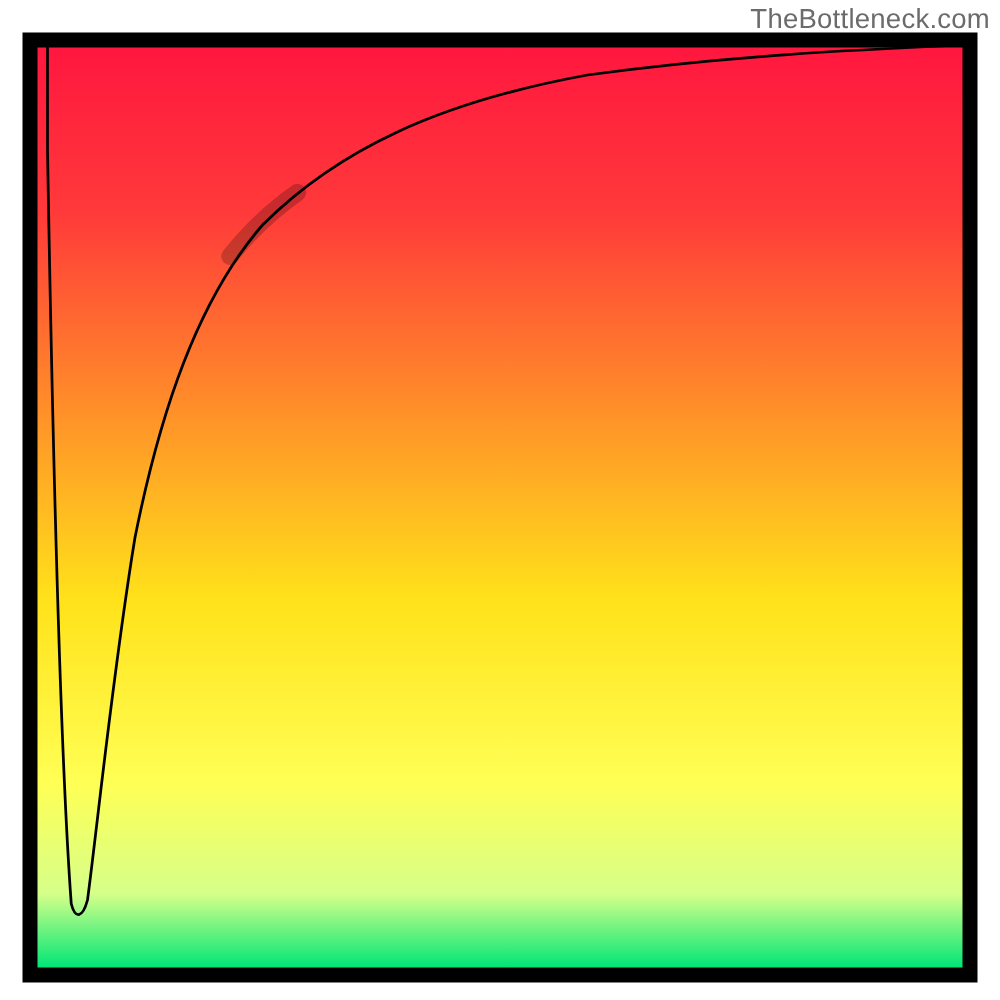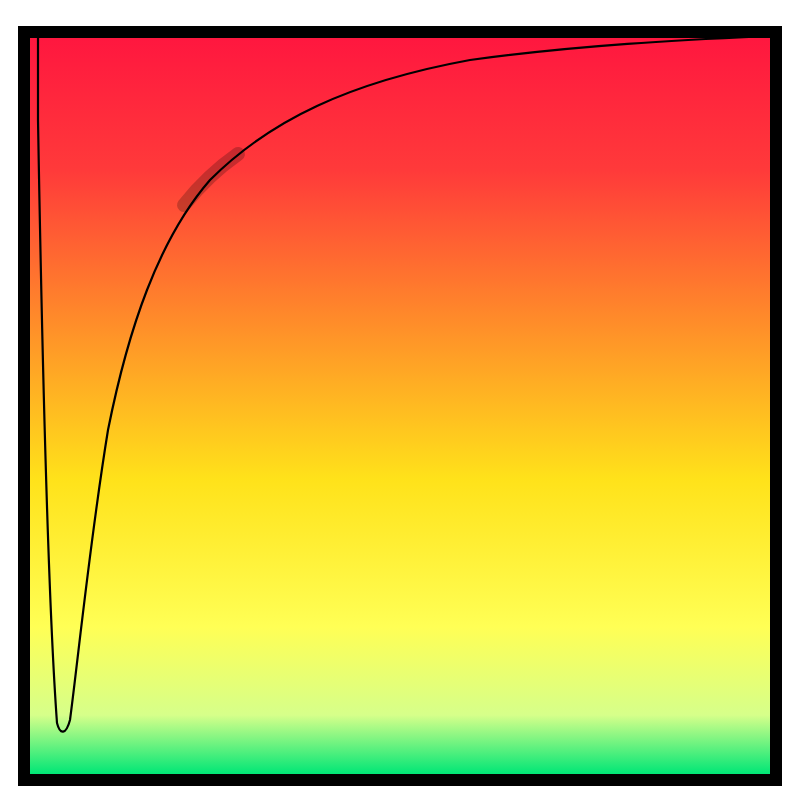--- a/index.html
+++ b/index.html
@@ -45,20 +45,21 @@
     fill: none;
     stroke: rgba(0,0,0,0.22);
     stroke-width: 14;
     stroke-linecap: round;
   }
 </style>
 </head>
 <body>
 <div class="container">
 
+  <div class="watermark">TheBottleneck.com</div>
 
   <svg class="plot" viewBox="0 0 800 800">
     <defs>
 
       <linearGradient id="bg-grad" x1="0" y1="0" x2="0" y2="1">
         <stop offset="0" stop-color="#ff173f"></stop>
         <stop offset="0.18" stop-color="#ff3a3a"></stop>
         <stop offset="0.38" stop-color="#ff8a2a"></stop>
         <stop offset="0.60" stop-color="#ffe21a"></stop>
         <stop offset="0.80" stop-color="#ffff55"></stop>

